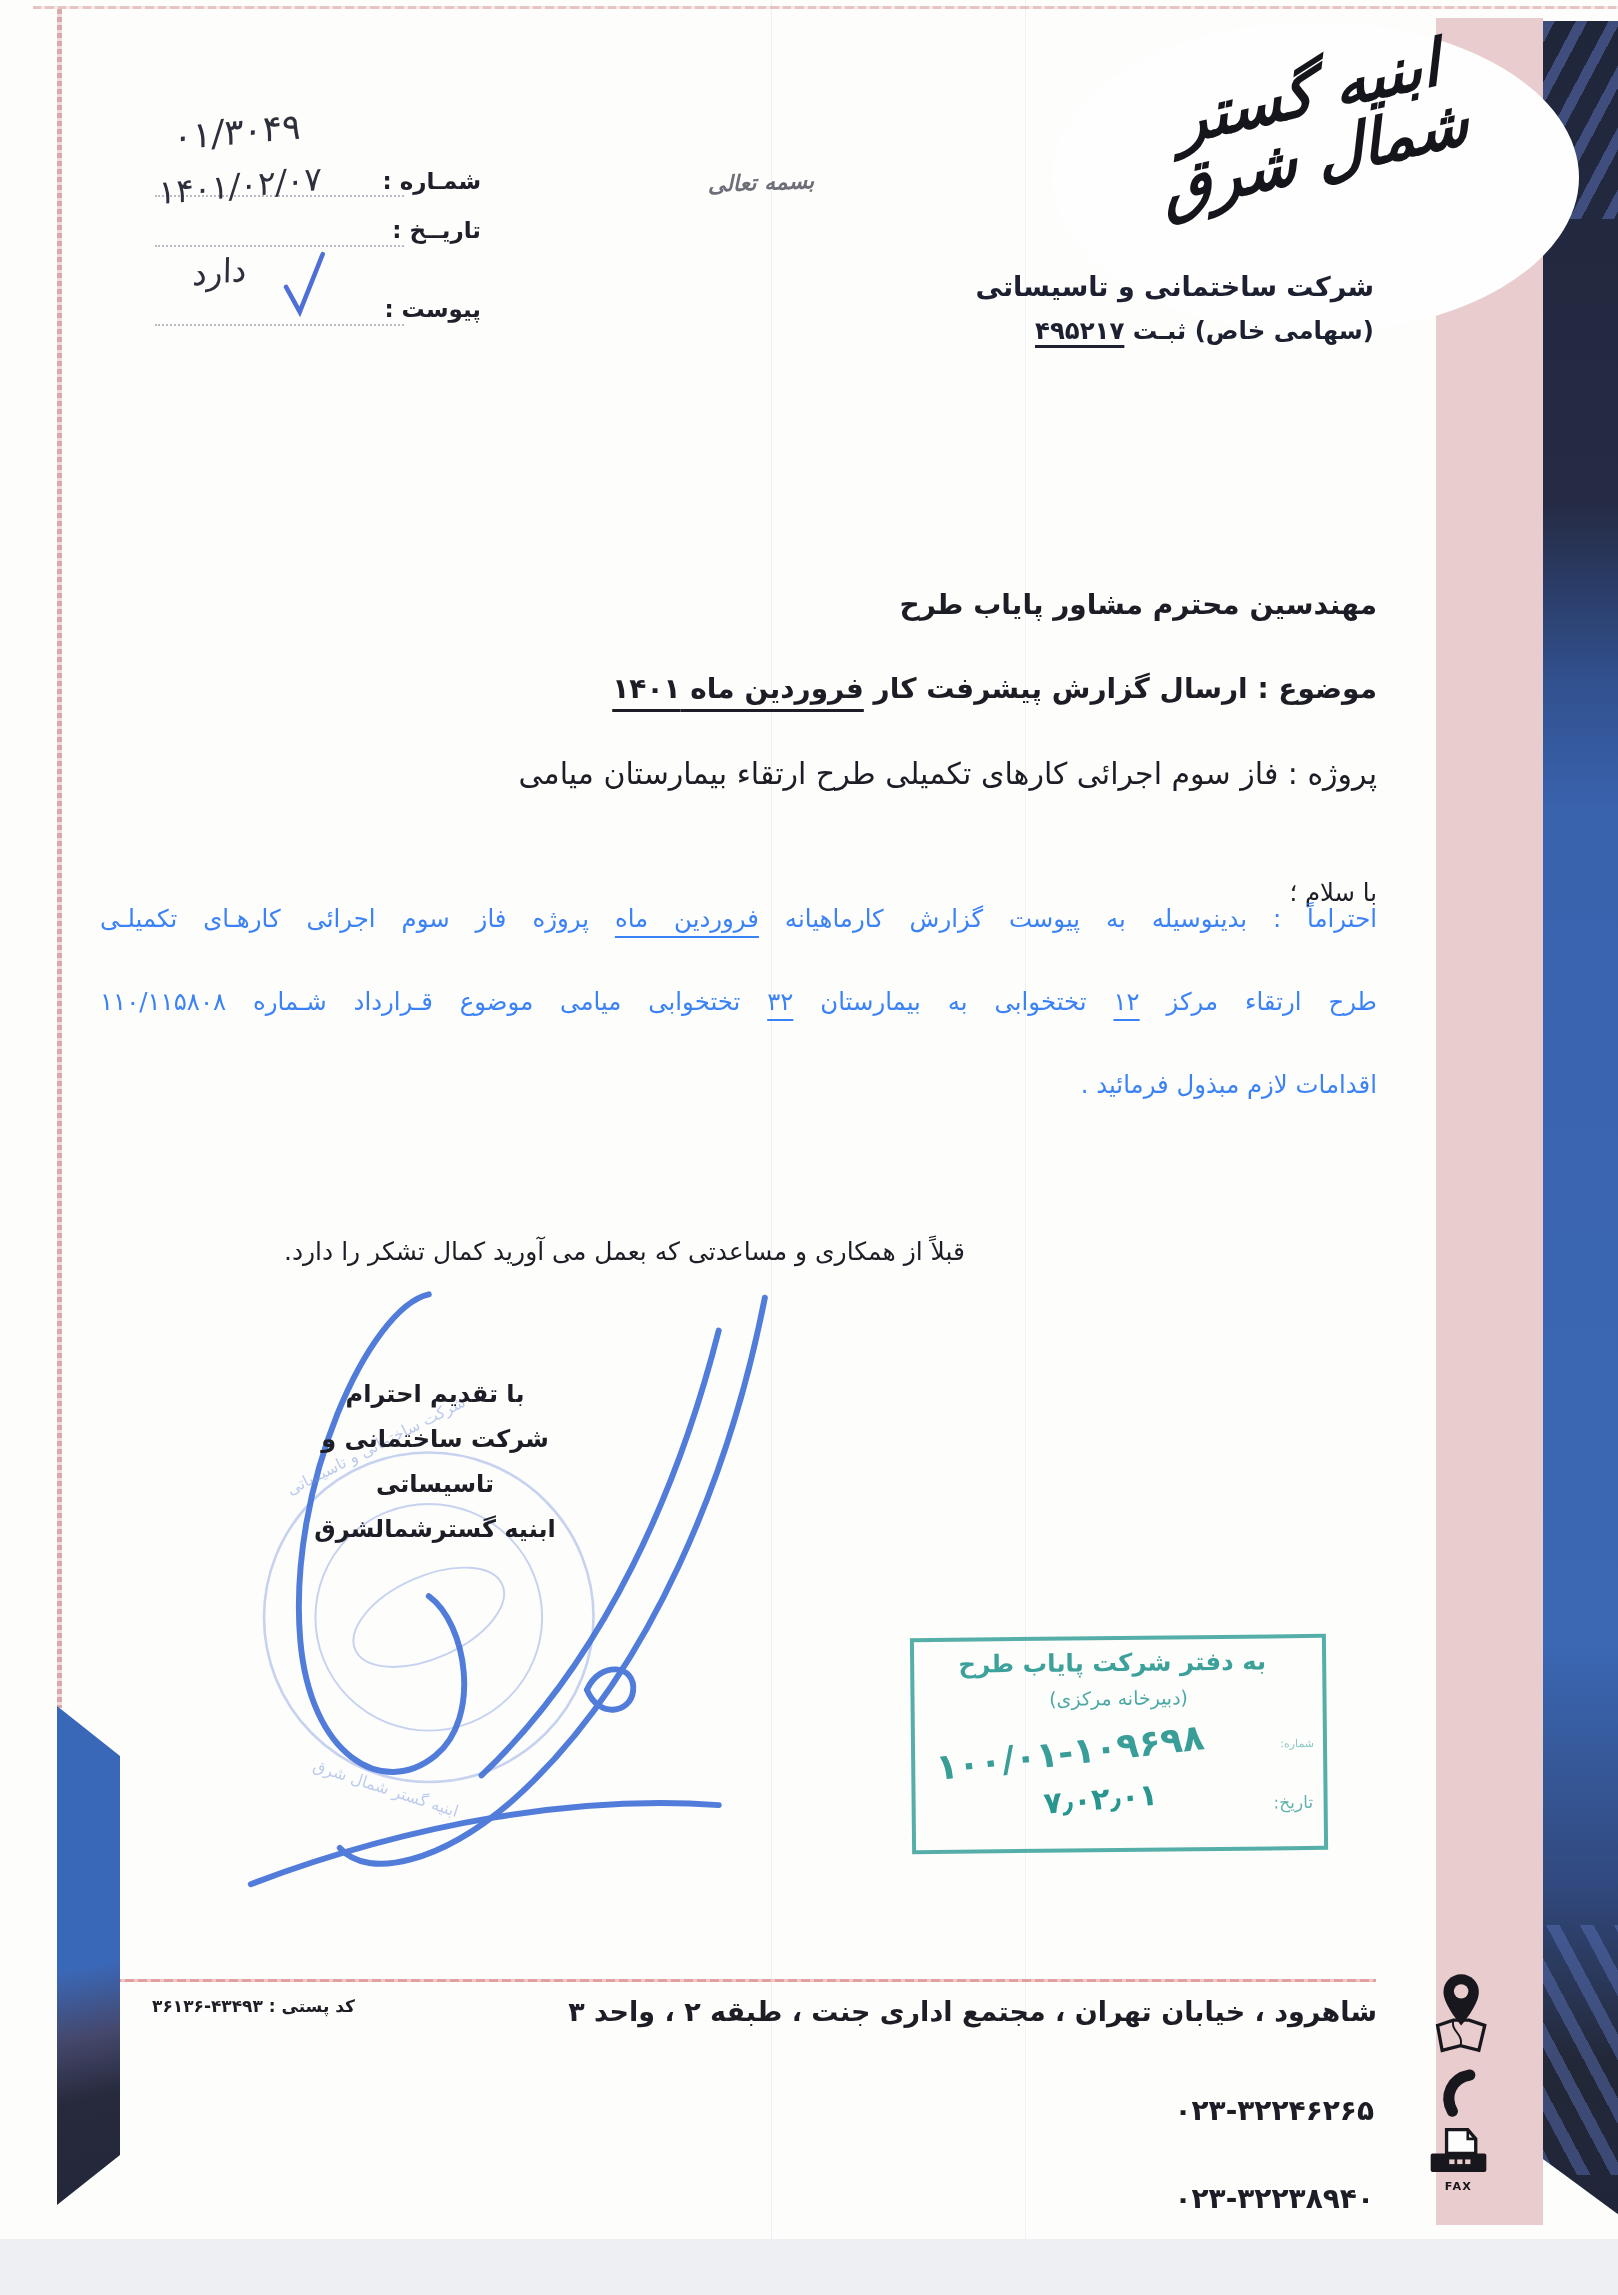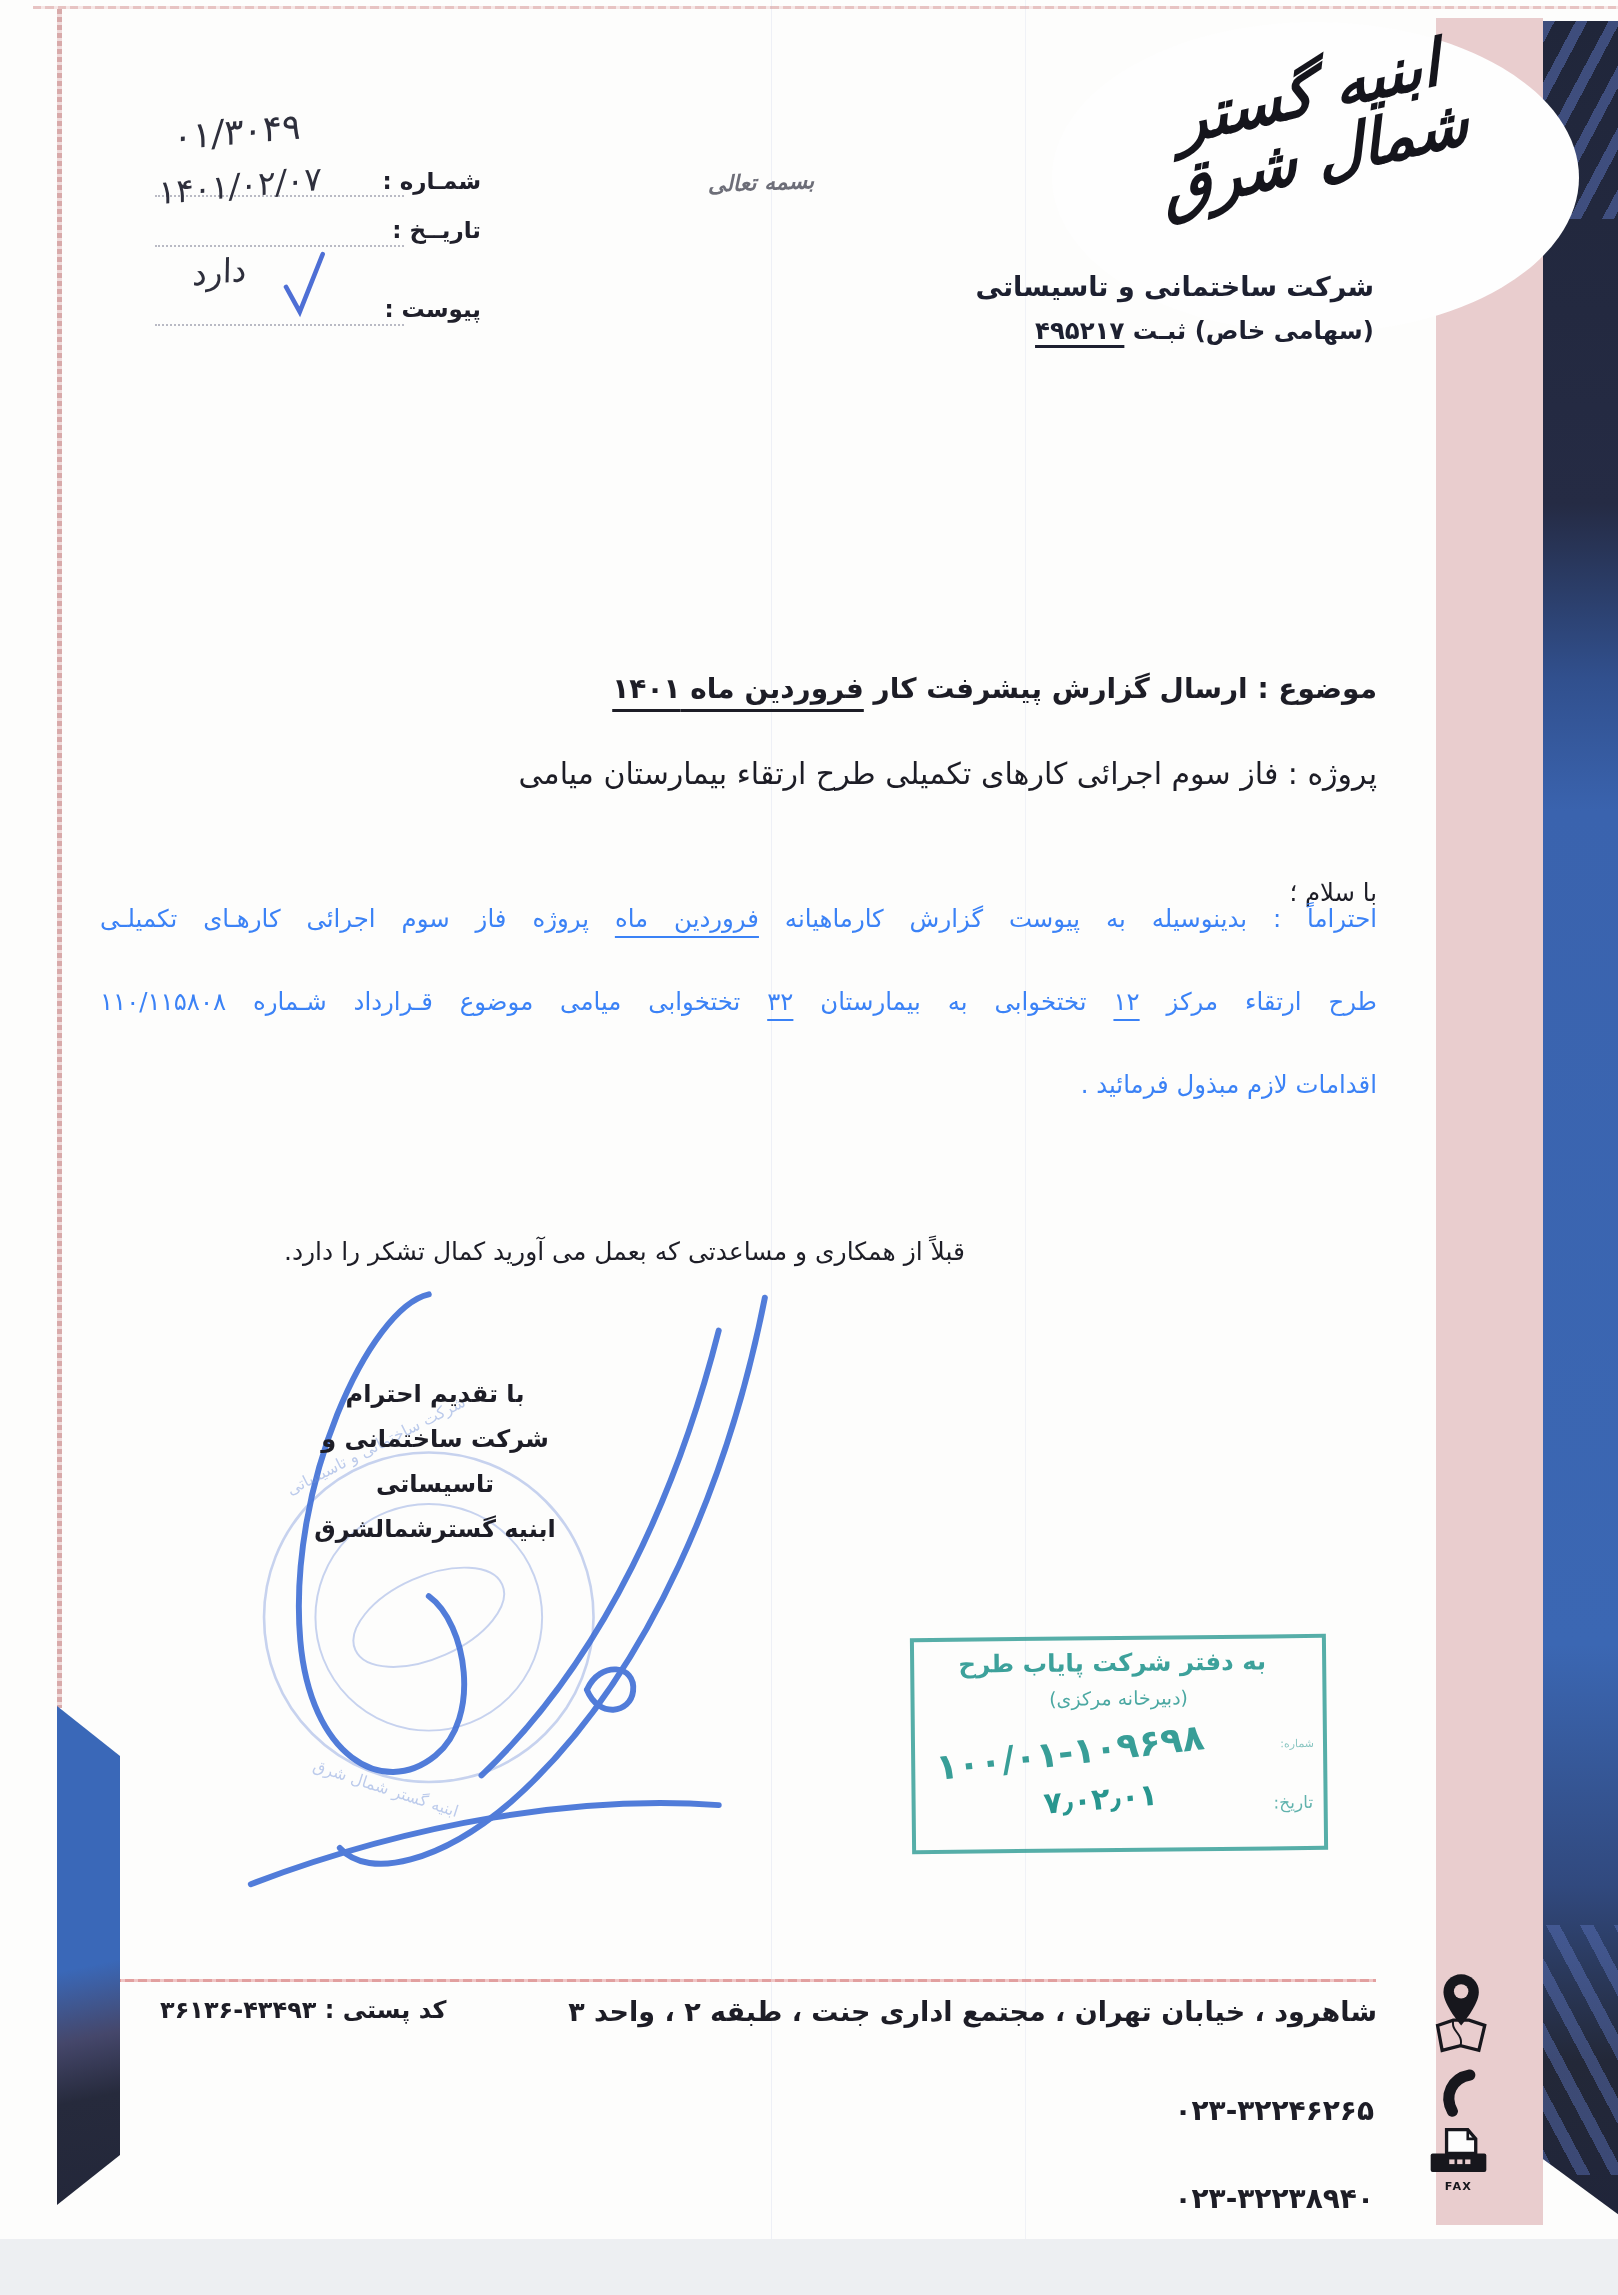--- a/index.html
+++ b/index.html
@@ -90,21 +90,21 @@
   .rstamp-number{position:absolute;top:91px;left:20px;font-size:36px;font-weight:bold;opacity:.92;
     transform:rotate(-6deg);color:#28968f;}
   .rstamp-datelabel{position:absolute;top:154px;right:10.5px;font-size:17px;opacity:.75;}
   .rstamp-date{position:absolute;top:141px;left:128px;font-size:30px;font-weight:bold;
     transform:rotate(-4deg);color:#28968f;}
 
   
   .footer-rule{position:absolute;left:99px;top:1979px;width:1277px;height:3.3px;opacity:.85;
     background:repeating-linear-gradient(90deg,#dd8f8f 0 9.2px,#eebcbc 9.2px 13px);}
   .footer-address{position:absolute;right:242px;top:1996px;direction:rtl;font-weight:bold;font-size:27px;white-space:nowrap;}
-  .footer-postal{position:absolute;left:160px;top:1996px;direction:rtl;font-weight:bold;font-size:24px;white-space:nowrap;}
+  .footer-postal{position:absolute;left:152px;top:1996px;direction:rtl;font-weight:bold;font-size:17px;white-space:nowrap;}
   .footer-phone{position:absolute;right:245px;direction:ltr;font-weight:bold;font-size:28px;
     letter-spacing:1.3px;white-space:nowrap;}
   .footer-phone1{top:2094px;}
   .footer-phone2{top:2182px;}
   .icon-abs{position:absolute;z-index:2;}
   .fax-label{position:absolute;left:1428px;top:2180px;width:61px;text-align:center;z-index:2;
     font-size:11.2px;font-weight:bold;color:#17171d;letter-spacing:1.3px;}
 </style>
 </head>
 <body>
@@ -136,20 +136,21 @@
   <div class="dots" style="top:245px;"></div>
   <div class="hand hand-date">۱۴۰۱/۰۲/۰۷</div>
 
   <div class="meta-label" style="top:296px;">پیوست :</div>
   <div class="dots" style="top:324px;"></div>
   <div class="hand hand-attach">دارد</div>
   <svg class="check-svg" width="46" height="72" viewBox="0 0 70 110">
     <path d="M6 58 L27 96 L62 8" stroke="#3b5fd0" stroke-width="7" fill="none" stroke-linecap="round" opacity="0.9"></path>
   </svg>
 
+  <div class="recipient">مهندسین محترم مشاور پایاب طرح</div>
 
   <div class="subject">
     <span>موضوع : ارسال گزارش پیشرفت کار </span><span class="u-strong">فروردین ماه ۱۴۰۱</span>
   </div>
 
   <div class="project">پروژه : فاز سوم اجرائی کارهای تکمیلی طرح ارتقاء بیمارستان میامی</div>
   <div class="salutation">با سلام ؛</div>
 
   <div class="body-block">
     <div class="jline">

